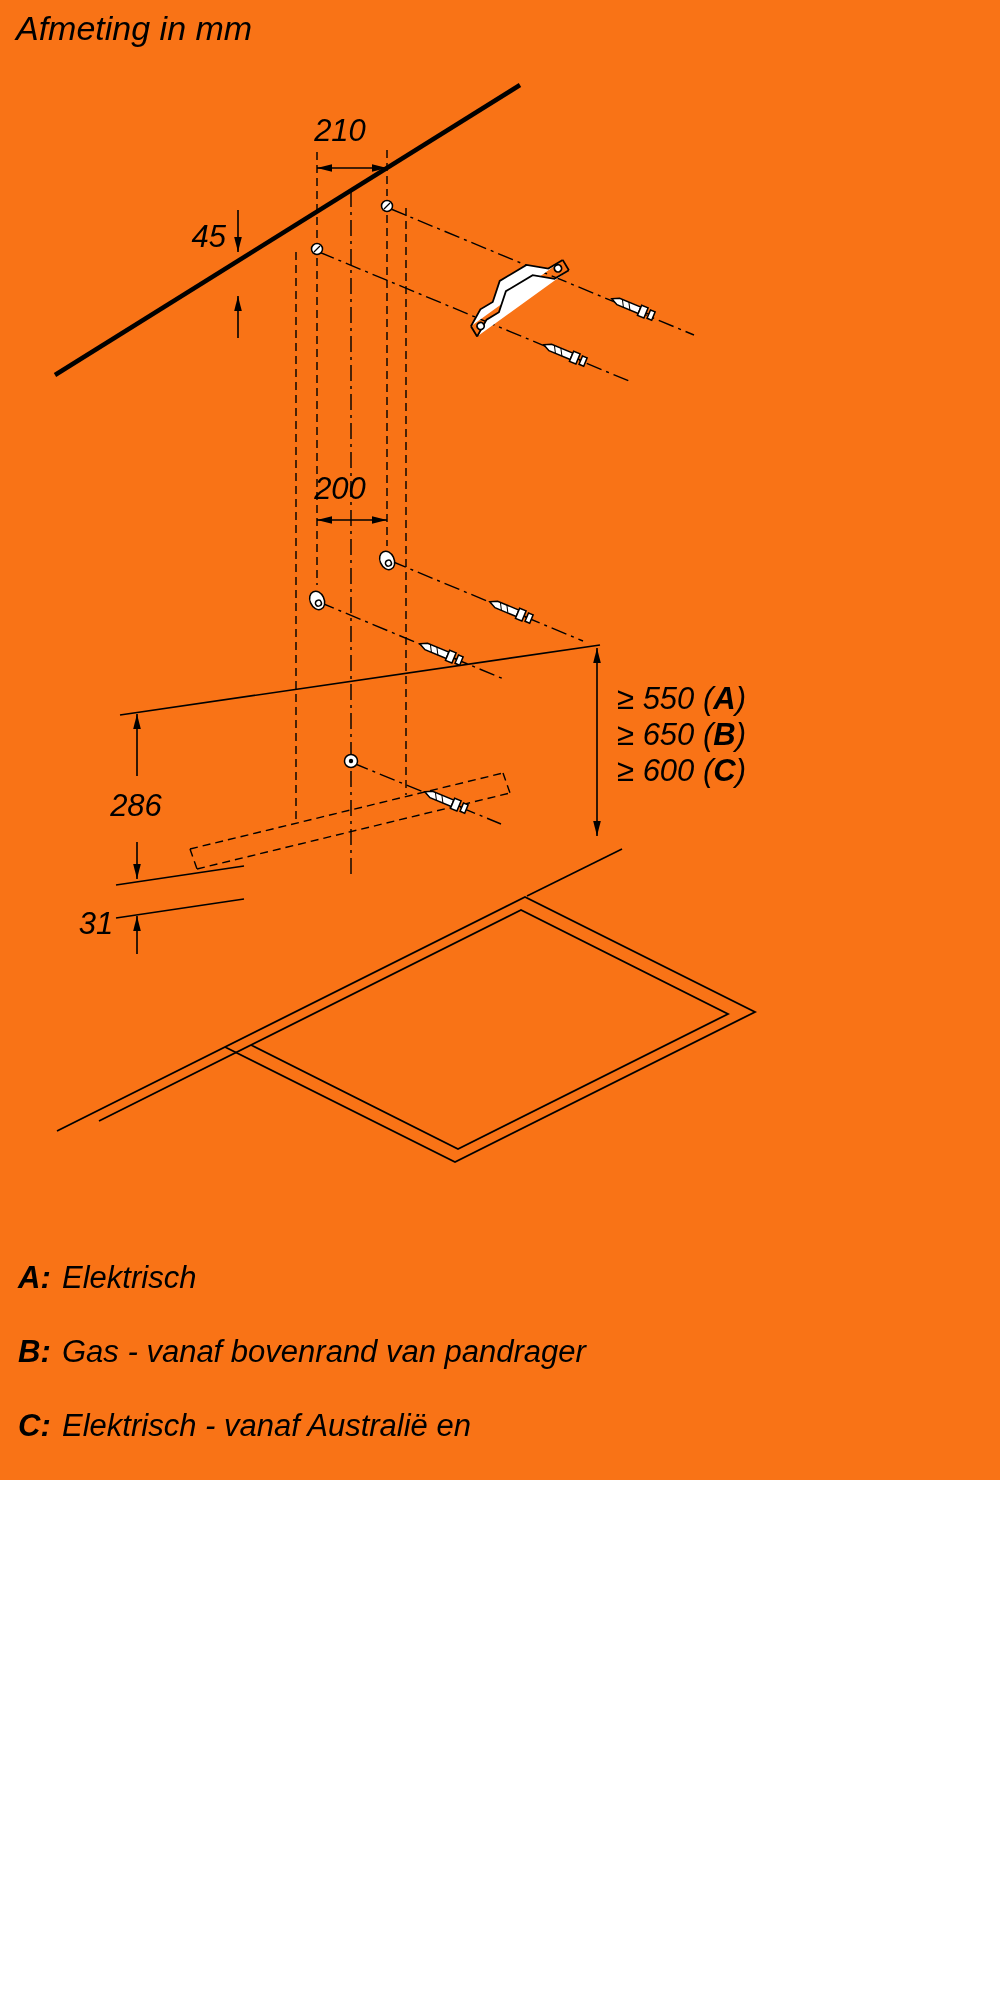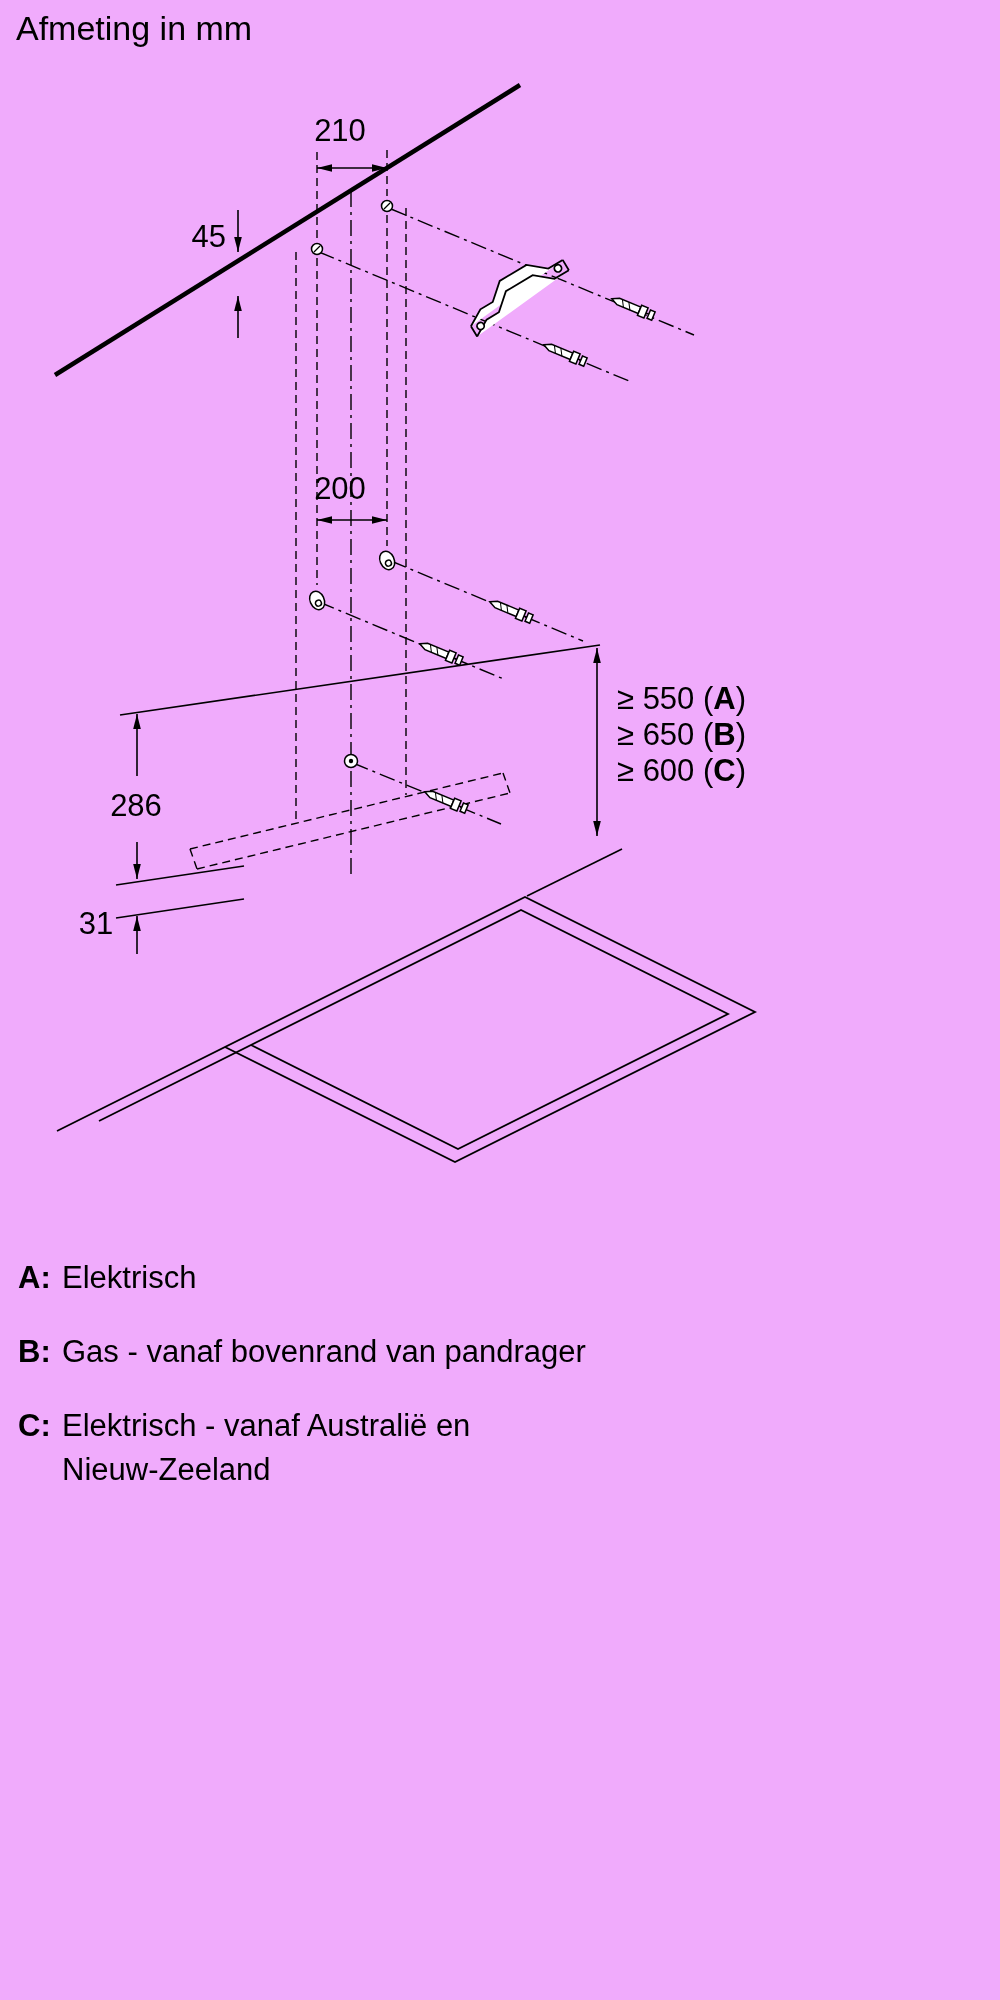--- a/index.html
+++ b/index.html
@@ -1,17 +1,17 @@
 <!DOCTYPE html>
 <html><head>
 <meta charset="utf-8">
 <style>
   html,body{margin:0;padding:0;background:#ffffff;}
-  #page{position:relative;width:1000px;height:2000px;background:#f0abfc;overflow:hidden;
-        font-family:"Liberation Sans",sans-serif;color:#000;}
+  #page{position:relative;width:1000px;height:1480px;background:#f97316;overflow:hidden;
+        font-family:"Liberation Sans",sans-serif;color:#000;font-style:italic;}
   #title{position:absolute;left:16px;top:8px;font-size:34px;line-height:1.2;}
   svg{position:absolute;left:0;top:0;}
   svg text{font-family:"Liberation Sans",sans-serif;font-size:31px;fill:#000;}
   .solid{stroke:#000;stroke-width:1.6;fill:none;}
   .thick{stroke:#000;stroke-width:4.5;fill:none;}
   .thin2{stroke:#000;stroke-width:1.8;fill:none;}
   .dashed{stroke:#000;stroke-width:1.4;fill:none;stroke-dasharray:8 5;}
   .dashdot{stroke:#000;stroke-width:1.4;fill:none;stroke-dasharray:16 5 3 5;}
   .dim{stroke:#000;stroke-width:1.6;fill:none;}
   .part{stroke:#000;stroke-width:1.5;fill:#ffffff;}
@@ -159,18 +159,17 @@
       <span class="legend-key">B:</span>
       <span>
         <div>Gas - vanaf bovenrand van pandrager</div>
         <div></div>
       </span>
     </div>
     <div class="legend-row">
       <span class="legend-key">C:</span>
       <span>
         <div>Elektrisch - vanaf Australië en</div>
-        <div>Nieuw-Zeeland</div>
       </span>
     </div>
   </div>
 
 </div>
 
 </body></html>

